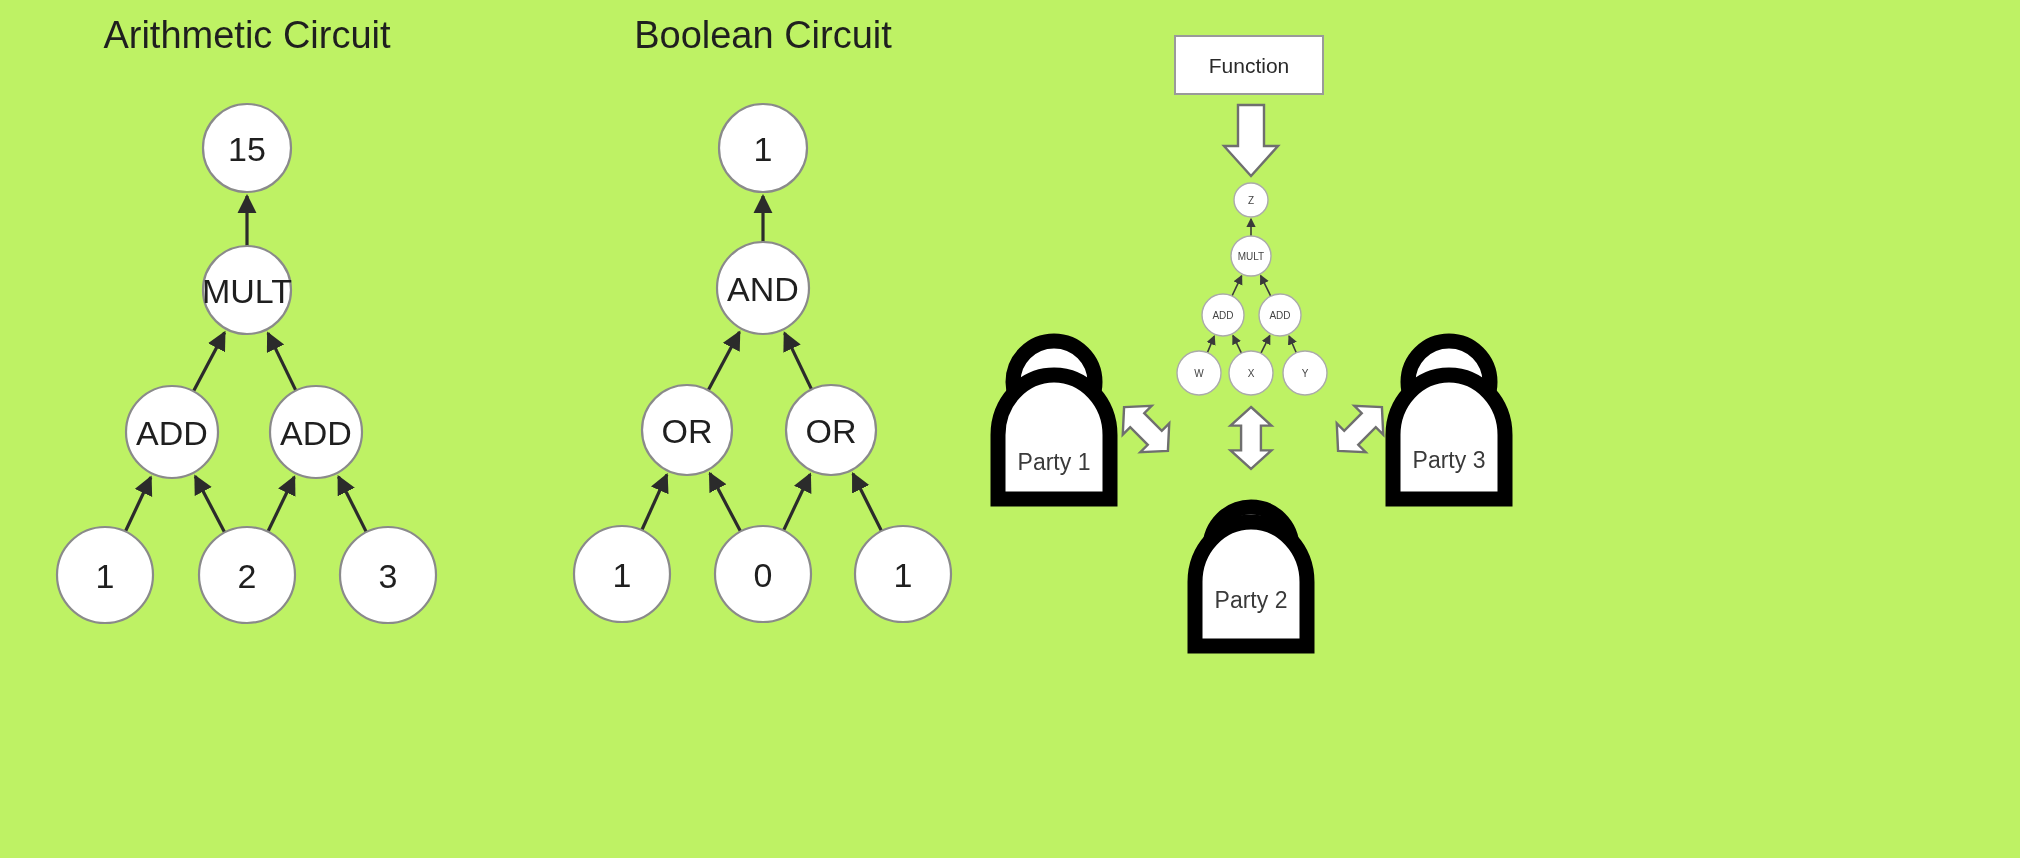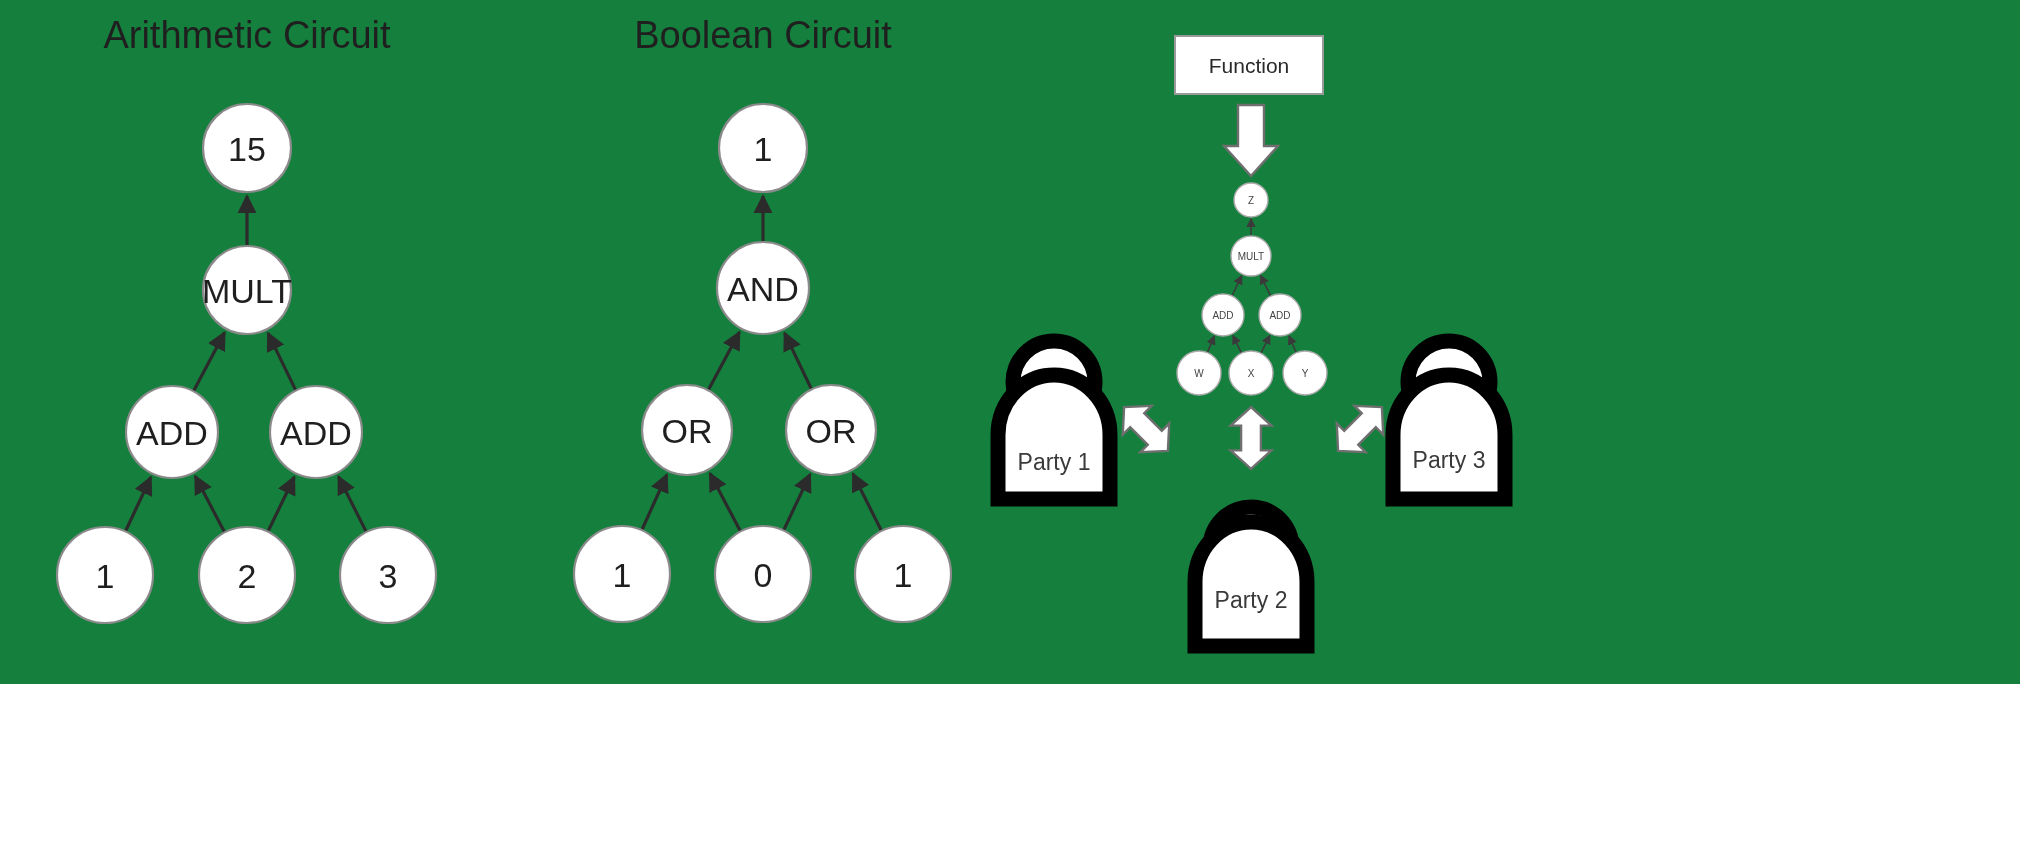--- a/index.html
+++ b/index.html
@@ -1,18 +1,18 @@
 <!DOCTYPE html>
 <html><head>
 <meta charset="utf-8">
 <style>
   html,body{margin:0;padding:0;background:#ffffff;}
   body{width:2020px;height:858px;overflow:hidden;
        font-family:"Liberation Sans","DejaVu Sans",sans-serif;}
-  #stage{position:relative;width:2020px;height:684px;background:#15803d;}
+  #stage{position:relative;width:2020px;height:858px;background:#bef264;}
   svg.layer{position:absolute;left:0;top:0;width:2020px;height:858px;}
   .panel-title{font-size:38px;fill:#1f1f1f;text-anchor:middle;
                font-family:"Liberation Sans","DejaVu Sans",sans-serif;}
   .node-circle{fill:#ffffff;stroke:#8a8a8a;stroke-width:2.2;}
   .node-label{font-size:34px;fill:#1f1f1f;text-anchor:middle;dominant-baseline:central;
               font-family:"Liberation Sans","DejaVu Sans",sans-serif;}
   .mini-circle{fill:#ffffff;stroke:#aaaaaa;stroke-width:1.4;}
   .mini-label{font-size:10px;fill:#444;text-anchor:middle;dominant-baseline:central;
               font-family:"Liberation Sans","DejaVu Sans",sans-serif;}
   .edge{stroke:#2b2b2b;stroke-width:3.2;fill:none;}

